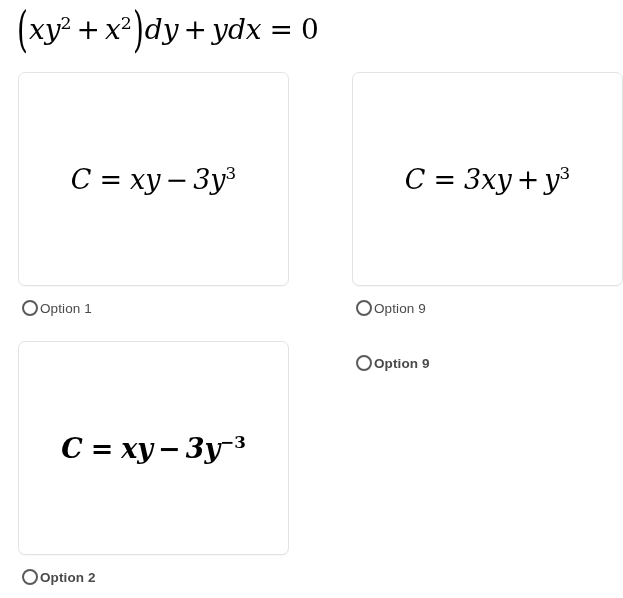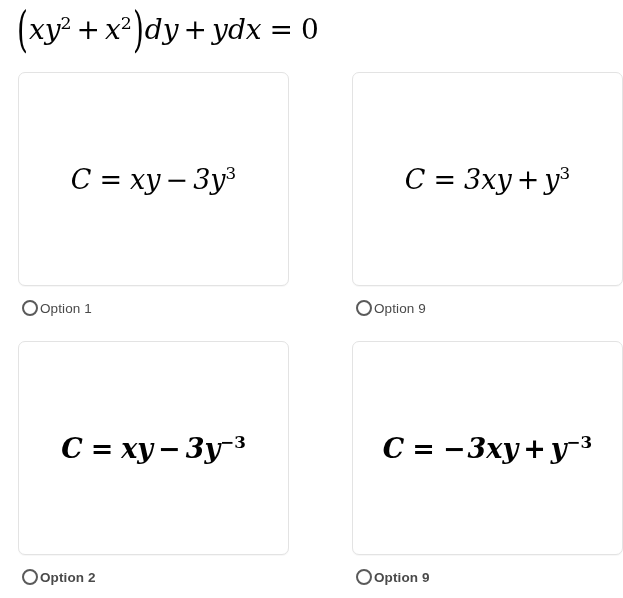--- a/index.html
+++ b/index.html
@@ -149,22 +149,19 @@
     <div class="card">
       <span class="math" aria-label="C = xy - 3y^-3"><span>C</span><span class="eq">=</span><span>xy</span><span class="op">−</span><span>3y</span><sup>−3</sup></span>
     </div>
     <div class="choice">
       <span class="radio"></span>
       <span class="choice-label">Option 2</span>
     </div>
   </div>
 
   <div class="option-block col-right row-bottom">
-    <div class="card">
-      <span class="math" aria-label="C = -3xy + y^-3"><span>C</span><span class="eq">=</span><span class="op" style="margin-left: 0px; margin-right: 2px;">−</span><span>3xy</span><span class="op">+</span><span>y</span><sup>−3</sup></span>
-    </div>
     <div class="choice">
       <span class="radio"></span>
       <span class="choice-label">Option 9</span>
     </div>
   </div>
 
 </div>
 
 </body></html>

